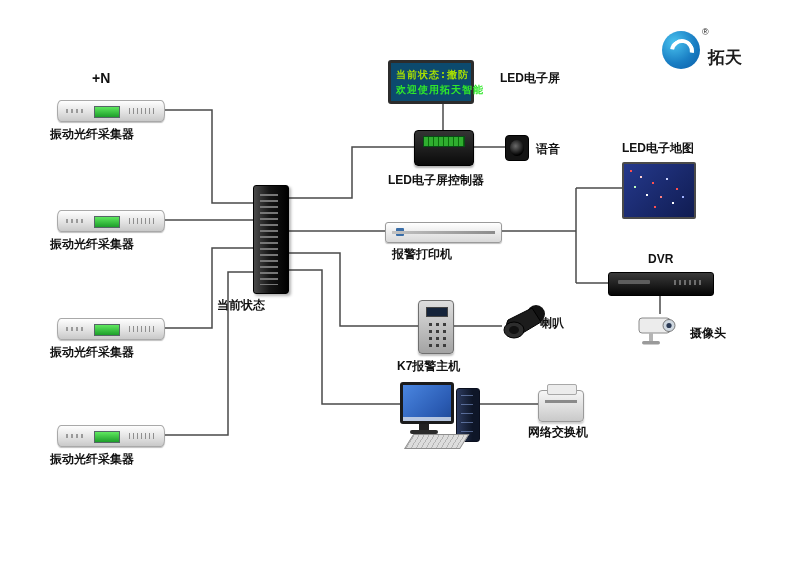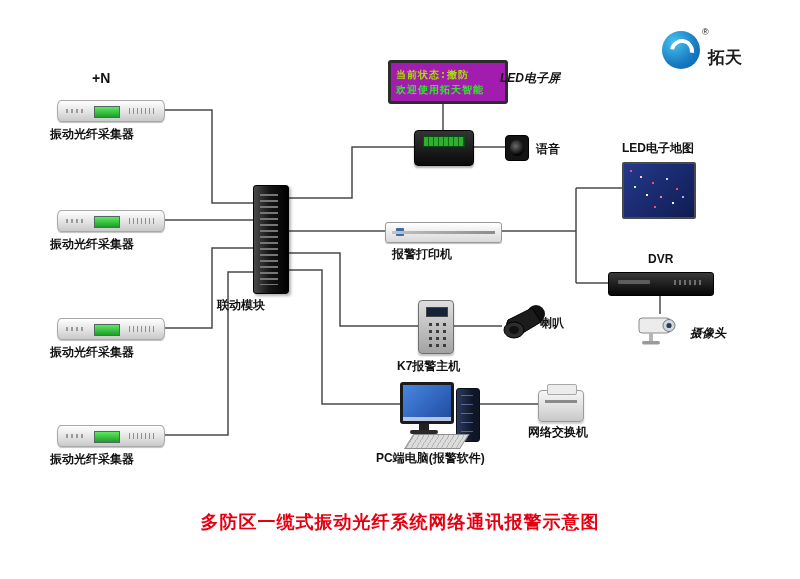--- a/index.html
+++ b/index.html
@@ -22,21 +22,21 @@
   .collector .dotl{position:absolute;left:8px;top:8px;width:18px;height:4px;
                    background-image:repeating-linear-gradient(90deg,#9a9a9a 0 2px,transparent 2px 5px);}
 
   
   .nswitch{position:absolute;width:34px;height:107px;border-radius:3px;border:1px solid #000;
            background:linear-gradient(90deg,#4a4a4a,#161616 45%,#000);box-shadow:2px 2px 3px rgba(0,0,0,.3);}
   .nswitch .ports{position:absolute;left:6px;top:8px;width:18px;height:91px;
                   background-image:repeating-linear-gradient(180deg,#777 0 2px,transparent 2px 6px);}
 
   
-  .ledscreen{position:absolute;width:120px;height:44px;background:#a21caf;border:3px solid #2c2c2c;border-radius:3px;
+  .ledscreen{position:absolute;width:86px;height:44px;background:#0c4a6e;border:3px solid #2c2c2c;border-radius:3px;
              display:flex;flex-direction:column;justify-content:center;gap:3px;padding:2px 5px;box-sizing:border-box;}
   .ledline{font-size:10px;line-height:1.15;font-weight:bold;letter-spacing:1px;
            font-family:"DejaVu Sans Mono",monospace;white-space:nowrap;}
   .ledline.l1{color:#a8e000;}
   .ledline.l2{color:#2fe82a;}
 
   
   .ledctrl{position:absolute;width:58px;height:34px;border-radius:4px;border:1px solid #000;
            background:linear-gradient(180deg,#343434,#0a0a0a);box-shadow:0 2px 2px rgba(0,0,0,.3);}
   .ledctrl .term{position:absolute;left:8px;top:5px;width:40px;height:9px;border:1px solid #064d14;
@@ -172,31 +172,32 @@
   <div class="collector" style="left:57px;top:425px;">
     <div class="dotl"></div>
     <div class="scr"></div>
     <div class="vents"></div>
   </div>
   <div class="lbl c" style="left:50px;top:451px;width:120px;">振动光纤采集器</div>
 
   <div class="nswitch" style="left:253px;top:185px;">
     <div class="ports"></div>
   </div>
-  <div class="lbl c" style="left:217px;top:297px;width:100px;">联动模块</div>
+  <div class="lbl c" style="left:217px;top:297px;width:100px;">当前状态</div>
 
   <div class="ledscreen" style="left:388px;top:60px;">
     <span class="ledline l1">当前状态:撤防</span>
     <span class="ledline l2">欢迎使用拓天智能</span>
   </div>
-  <div class="lbl" style="left:500px;top:70px;font-style:italic;">LED电子屏</div>
+  <div class="lbl" style="left:500px;top:70px;">LED电子屏</div>
 
   <div class="ledctrl" style="left:414px;top:130px;">
     <div class="term"></div>
   </div>
+  <div class="lbl c" style="left:388px;top:172px;width:112px;">LED电子屏控制器</div>
 
   <div class="voice" style="left:505px;top:135px;"></div>
   <div class="lbl" style="left:536px;top:141px;">语音</div>
 
   <div class="linkage" style="left:385px;top:222px;">
     <div class="chip"></div>
     <div class="stripe"></div>
   </div>
   <div class="lbl c" style="left:392px;top:246px;width:100px;">报警打印机</div>
 
@@ -211,21 +212,21 @@
     <div class="btns"></div>
   </div>
 
   <svg class="devsvg" style="left:636px;top:310px;" width="46" height="42" viewBox="0 0 46 42">
     <rect x="3" y="8" width="31" height="15" rx="3" fill="#ececec" stroke="#8a8a8a"></rect>
     <circle cx="33" cy="15.5" r="6" fill="#cfd8e0" stroke="#777"></circle>
     <circle cx="33" cy="15.5" r="2.6" fill="#2b3a55"></circle>
     <rect x="13" y="23" width="4" height="9" fill="#b5b5b5"></rect>
     <rect x="6" y="31" width="18" height="3.5" rx="1.7" fill="#9a9a9a"></rect>
   </svg>
-  <div class="lbl" style="left:690px;top:325px;font-style:italic;">摄像头</div>
+  <div class="lbl" style="left:690px;top:325px;">摄像头</div>
 
   <div class="k7" style="left:418px;top:300px;">
     <div class="scr"></div>
     <div class="keys"></div>
   </div>
   <div class="lbl c" style="left:397px;top:358px;width:80px;">K7报警主机</div>
 
   <svg class="devsvg" style="left:502px;top:302px;" width="48" height="42" viewBox="0 0 48 42">
     <ellipse cx="34" cy="12" rx="9" ry="9" fill="#111"></ellipse>
     <path d="M30 6 L6 18 C2 26 6 34 14 35 L39 20 Z" fill="#1c1c1c" stroke="#000"></path>
@@ -236,23 +237,21 @@
 
   <div class="monitor" style="left:400px;top:382px;">
     <div class="bar"></div>
   </div>
   <div class="m-stand" style="left:419px;top:424px;"></div>
   <div class="m-base" style="left:410px;top:430px;"></div>
   <div class="tower" style="left:456px;top:388px;">
     <div class="face"></div>
   </div>
   <div class="keyboard" style="left:404px;top:434px;"></div>
-  <div class="lbl c" style="left:376px;top:450px;width:140px;">PC端电脑(报警软件)</div>
 
   <div class="printer" style="left:538px;top:390px;">
     <div class="lid"></div>
     <div class="slot"></div>
   </div>
   <div class="lbl c" style="left:528px;top:424px;width:70px;">网络交换机</div>
 
-  <div class="title">多防区一缆式振动光纤系统网络通讯报警示意图</div>
 
 </div>
 
 </body></html>

